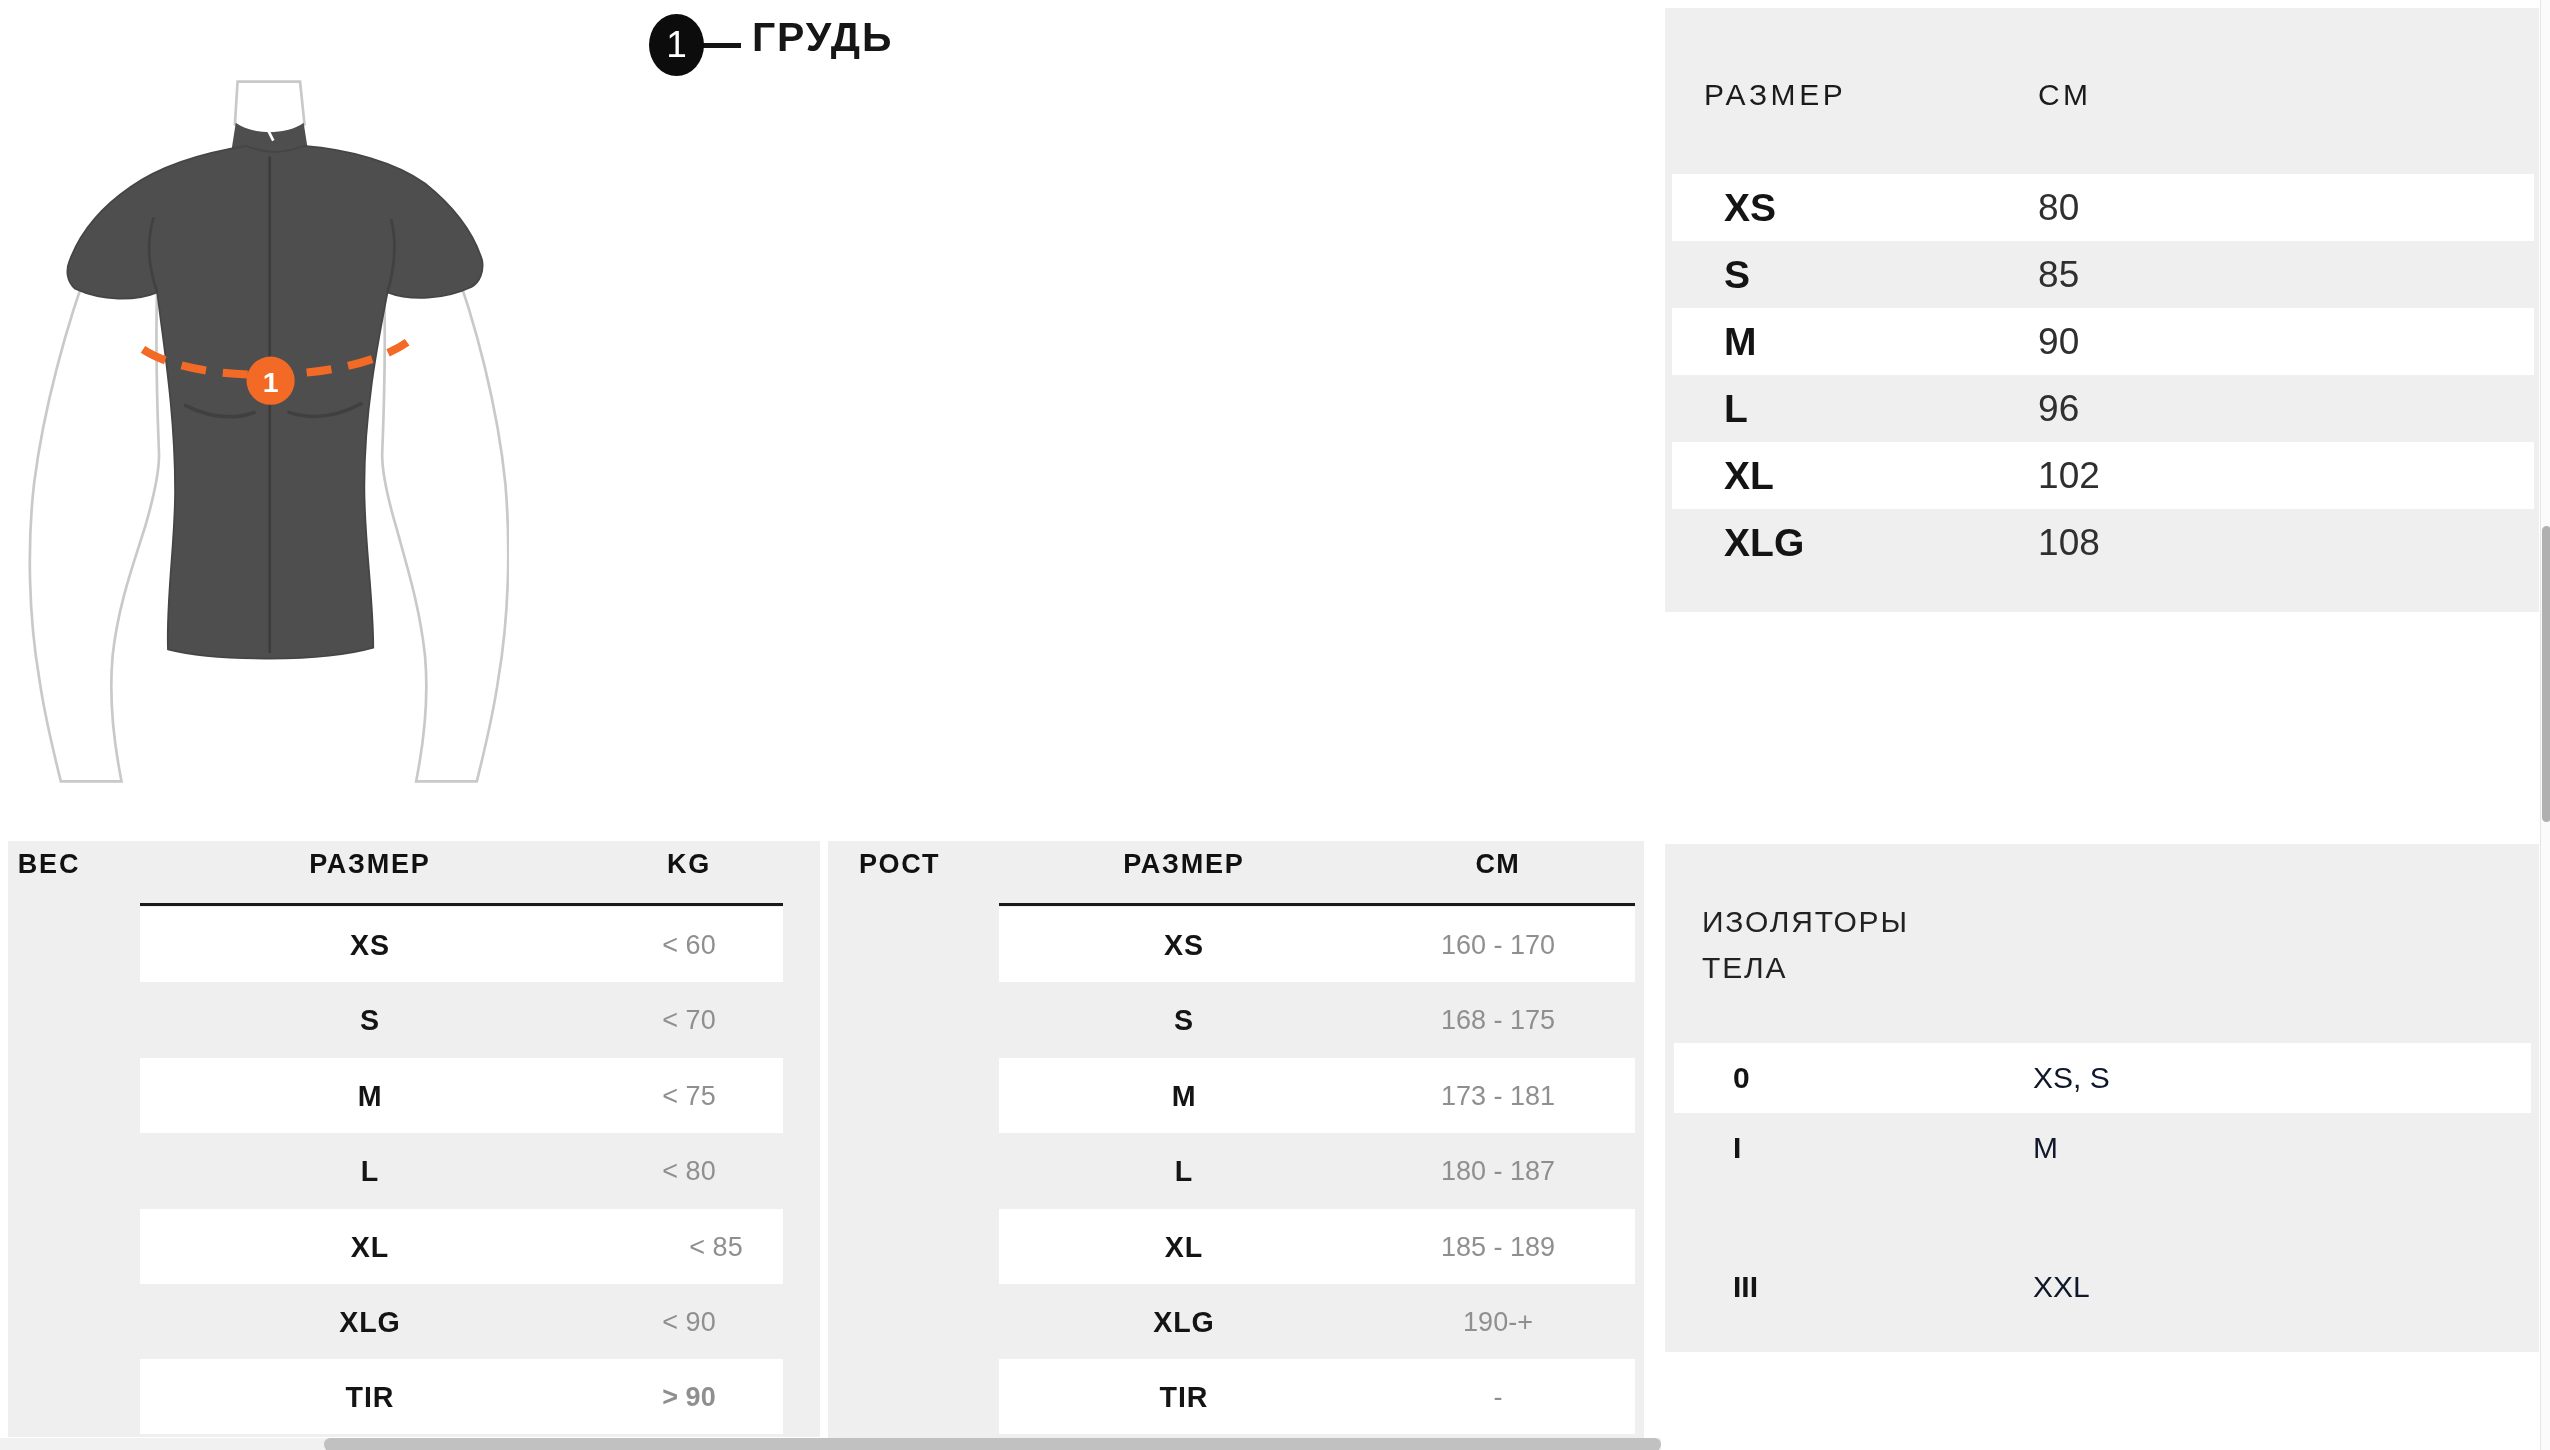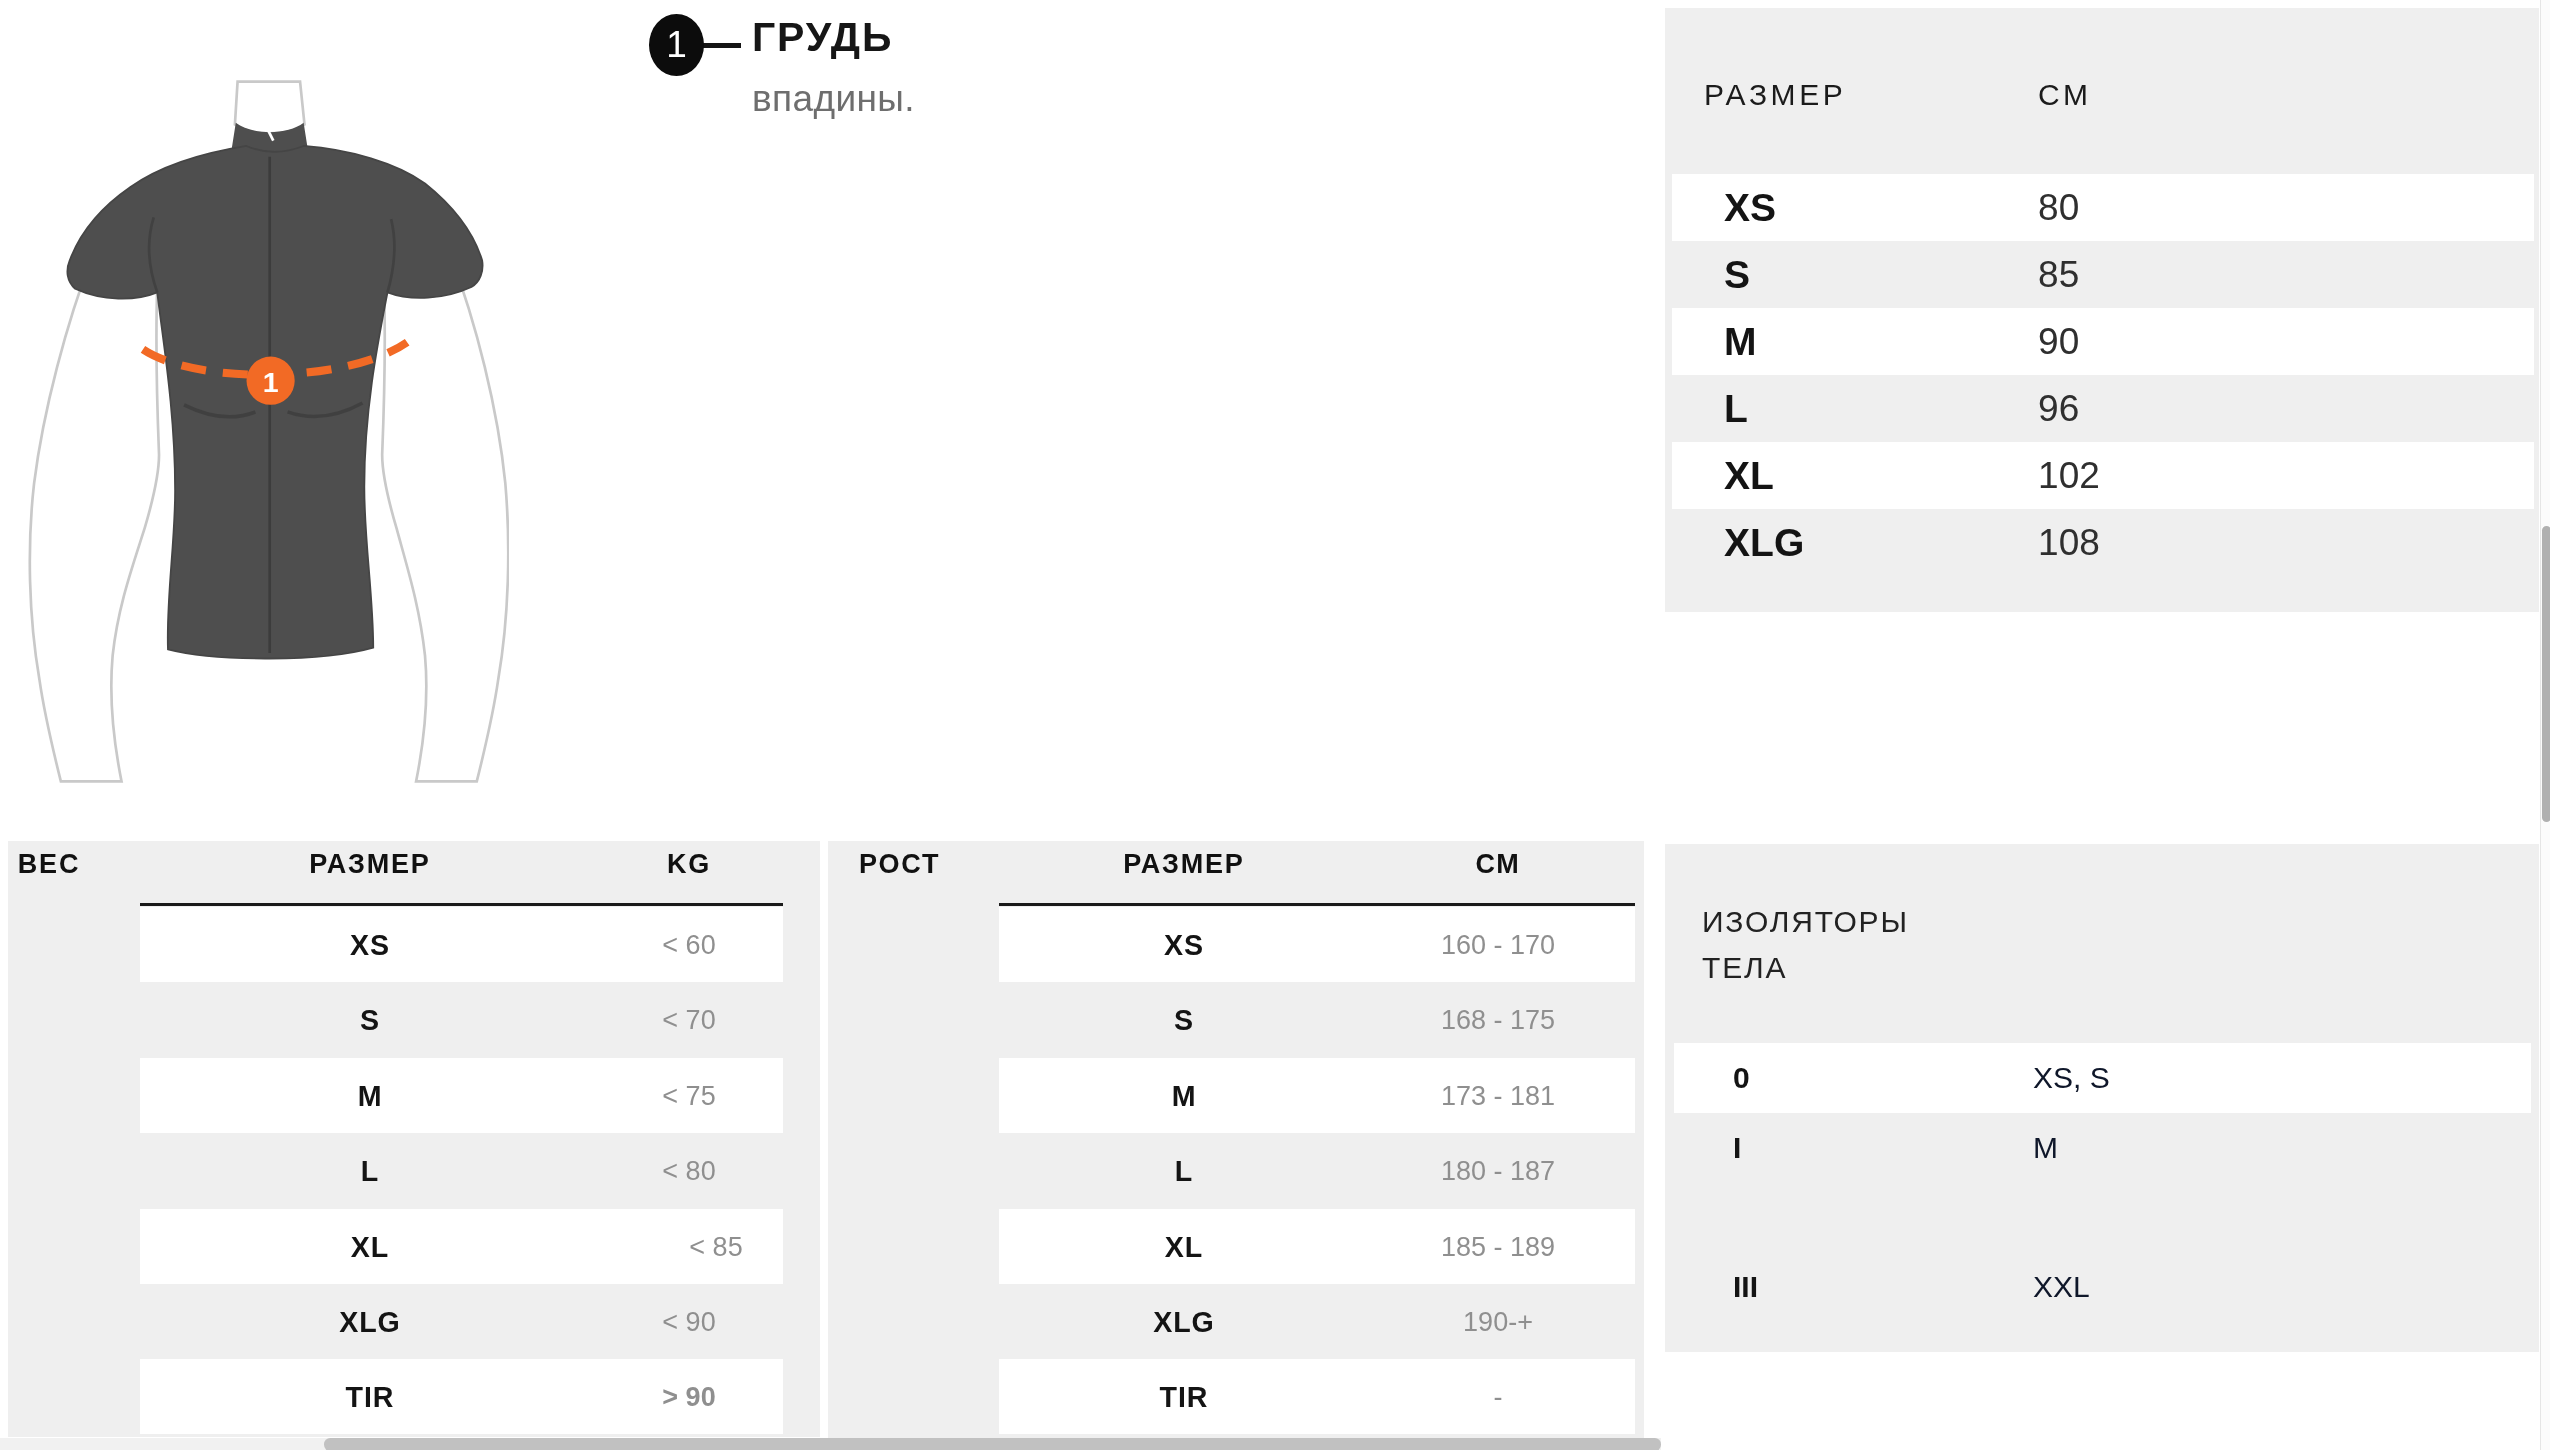--- a/index.html
+++ b/index.html
@@ -87,21 +87,20 @@
       <text x="293" y="349" text-anchor="middle" dominant-baseline="central" font-family="Liberation Sans, sans-serif" font-size="32" font-weight="700" fill="#ffffff">1</text>
     </svg>
   </div>
 
   <div class="annotation-dash"></div>
   <div class="annotation-badge">
     <span>1</span>
   </div>
   <div class="m-title">ГРУДЬ</div>
   <div class="m-desc">
-    <div>впадины.</div>
   </div>
 
   <div class="panel" style="left:1665px;top:8px;width:874px;height:604px;">
     <span class="tbl-header chest-header" style="left:39px;top:70px;">РАЗМЕР</span>
     <span class="tbl-header chest-header" style="left:373px;top:70px;">СМ</span>
 
     <div class="stripe-row white" style="left:7.1px;top:166px;width:862px;height:67px;">
       <span class="cell size-cell" style="left:52px;">XS</span>
       <span class="cell val-cell" style="left:366px;">80</span>
     </div>

